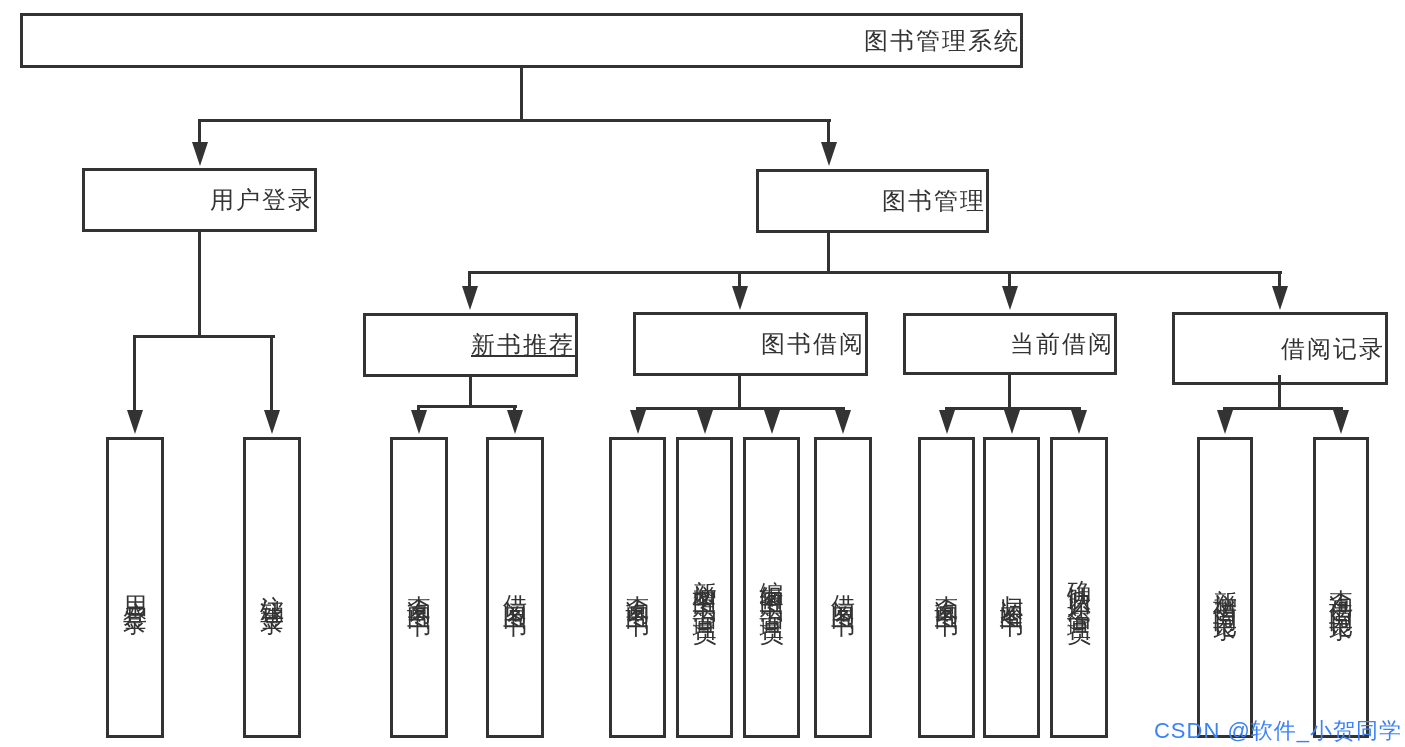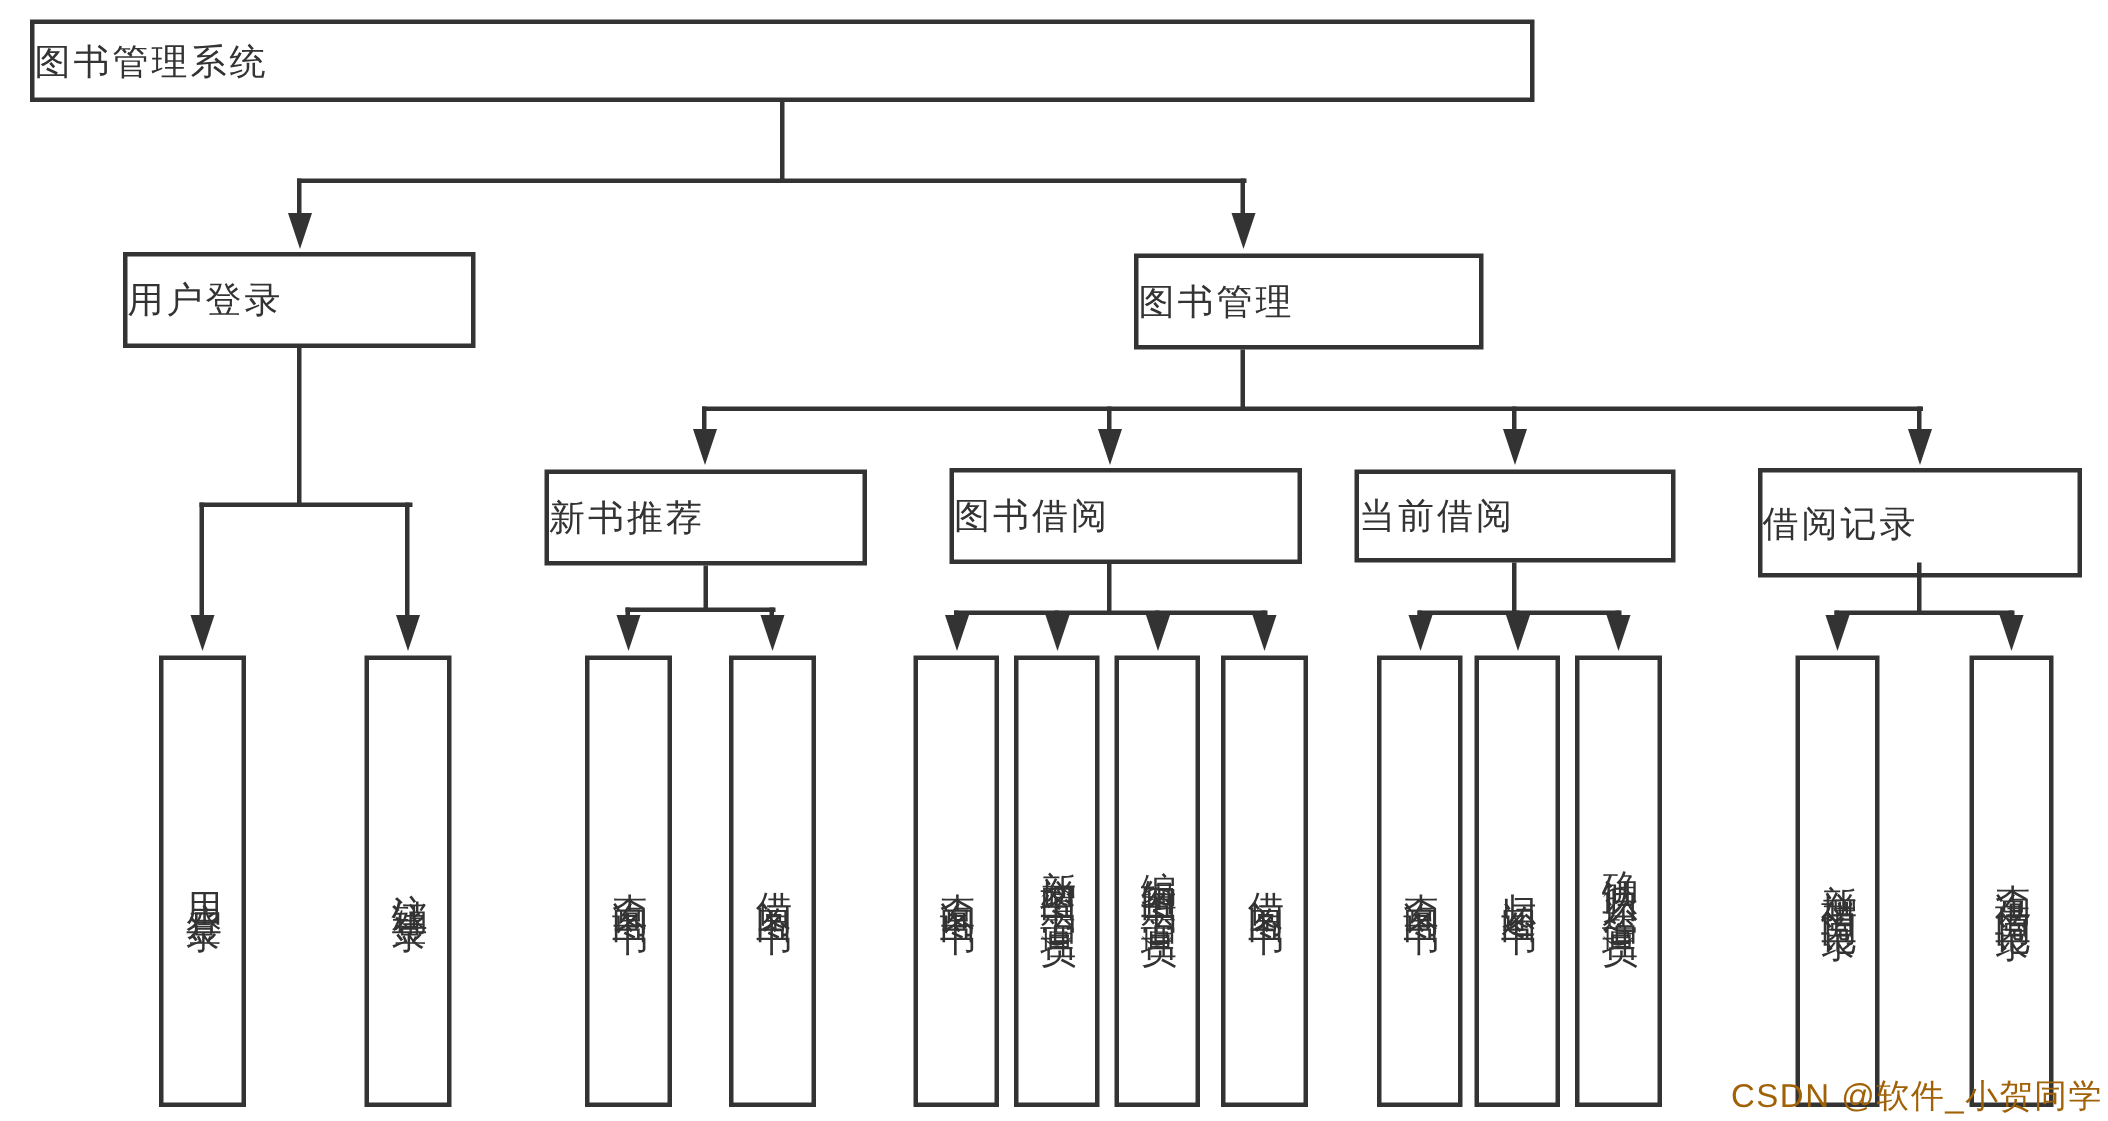--- a/index.html
+++ b/index.html
@@ -5,21 +5,21 @@
   html,body { margin:0; padding:0; background:#ffffff; }
   .stage {
     position:relative; width:1405px; height:747px; background:#ffffff;
     font-family:"Liberation Sans", sans-serif; color:#333333; overflow:hidden;
   }
   .stage * { box-sizing:border-box; }
 
   
   .node {
     position:absolute; background:#ffffff; border:3px solid #333333;
-    display:flex; align-items:center; justify-content:flex-start;
+    display:flex; align-items:center; justify-content:flex-end;
     font-size:24px; color:#333333; letter-spacing:2px; white-space:nowrap;
   }
   .leaf {
     position:absolute; background:#ffffff; border:3px solid #333333;
     display:flex; align-items:center; justify-content:center;
     writing-mode:vertical-rl; text-orientation:mixed;
     font-size:24px; color:#333333; letter-spacing:6px; line-height:1;
   }
 
   
@@ -29,21 +29,21 @@
   .arrow::after {
     content:""; position:absolute; left:50%; bottom:-24px;
     transform:translateX(-50%);
     border-left:8px solid transparent; border-right:8px solid transparent;
     border-top:24px solid #333333;
     width:0; height:0;
   }
 
   .watermark {
     position:absolute; right:3px; top:716px; z-index:6;
-    font-size:22px; letter-spacing:1px; color:#a16207; white-space:nowrap;margin-left:39px;
+    font-size:22px; letter-spacing:1px; color:#3b82f6; white-space:nowrap;margin-left:39px;
   }
 </style>
 </head>
 <body>
 
 <div class="stage">
 
   <div class="node" style="left:20px; top:13px; width:1003px; height:55px;">
     <span>图书管理系统</span>
   </div>
@@ -65,21 +65,21 @@
   <div class="arrow" style="left:133px; top:335px; height:75px;"></div>
   <div class="arrow" style="left:270px; top:335px; height:75px;"></div>
 
   <div class="vline" style="left:827px;  top:233px; height:41px;"></div>
   <div class="hline" style="left:468px;  top:271px; width:814px;"></div>
   <div class="arrow" style="left:468px;  top:271px; height:15px;"></div>
   <div class="arrow" style="left:738px;  top:271px; height:15px;"></div>
   <div class="arrow" style="left:1008px; top:271px; height:15px;"></div>
   <div class="arrow" style="left:1278px; top:271px; height:15px;"></div>
 
-  <div class="node" style="left:363px; top:313px; width:215px; height:64px;">
+  <div class="node" style="left:363px; top:313px; width:215px; height:64px;text-decoration:underline;">
     <span>新书推荐</span>
   </div>
   <div class="node" style="left:633px; top:312px; width:235px; height:64px;">
     <span>图书借阅</span>
   </div>
   <div class="node" style="left:903px; top:313px; width:214px; height:62px;">
     <span>当前借阅</span>
   </div>
   <div class="node" style="left:1172px; top:312px; width:216px; height:73px;">
     <span>借阅记录</span>

